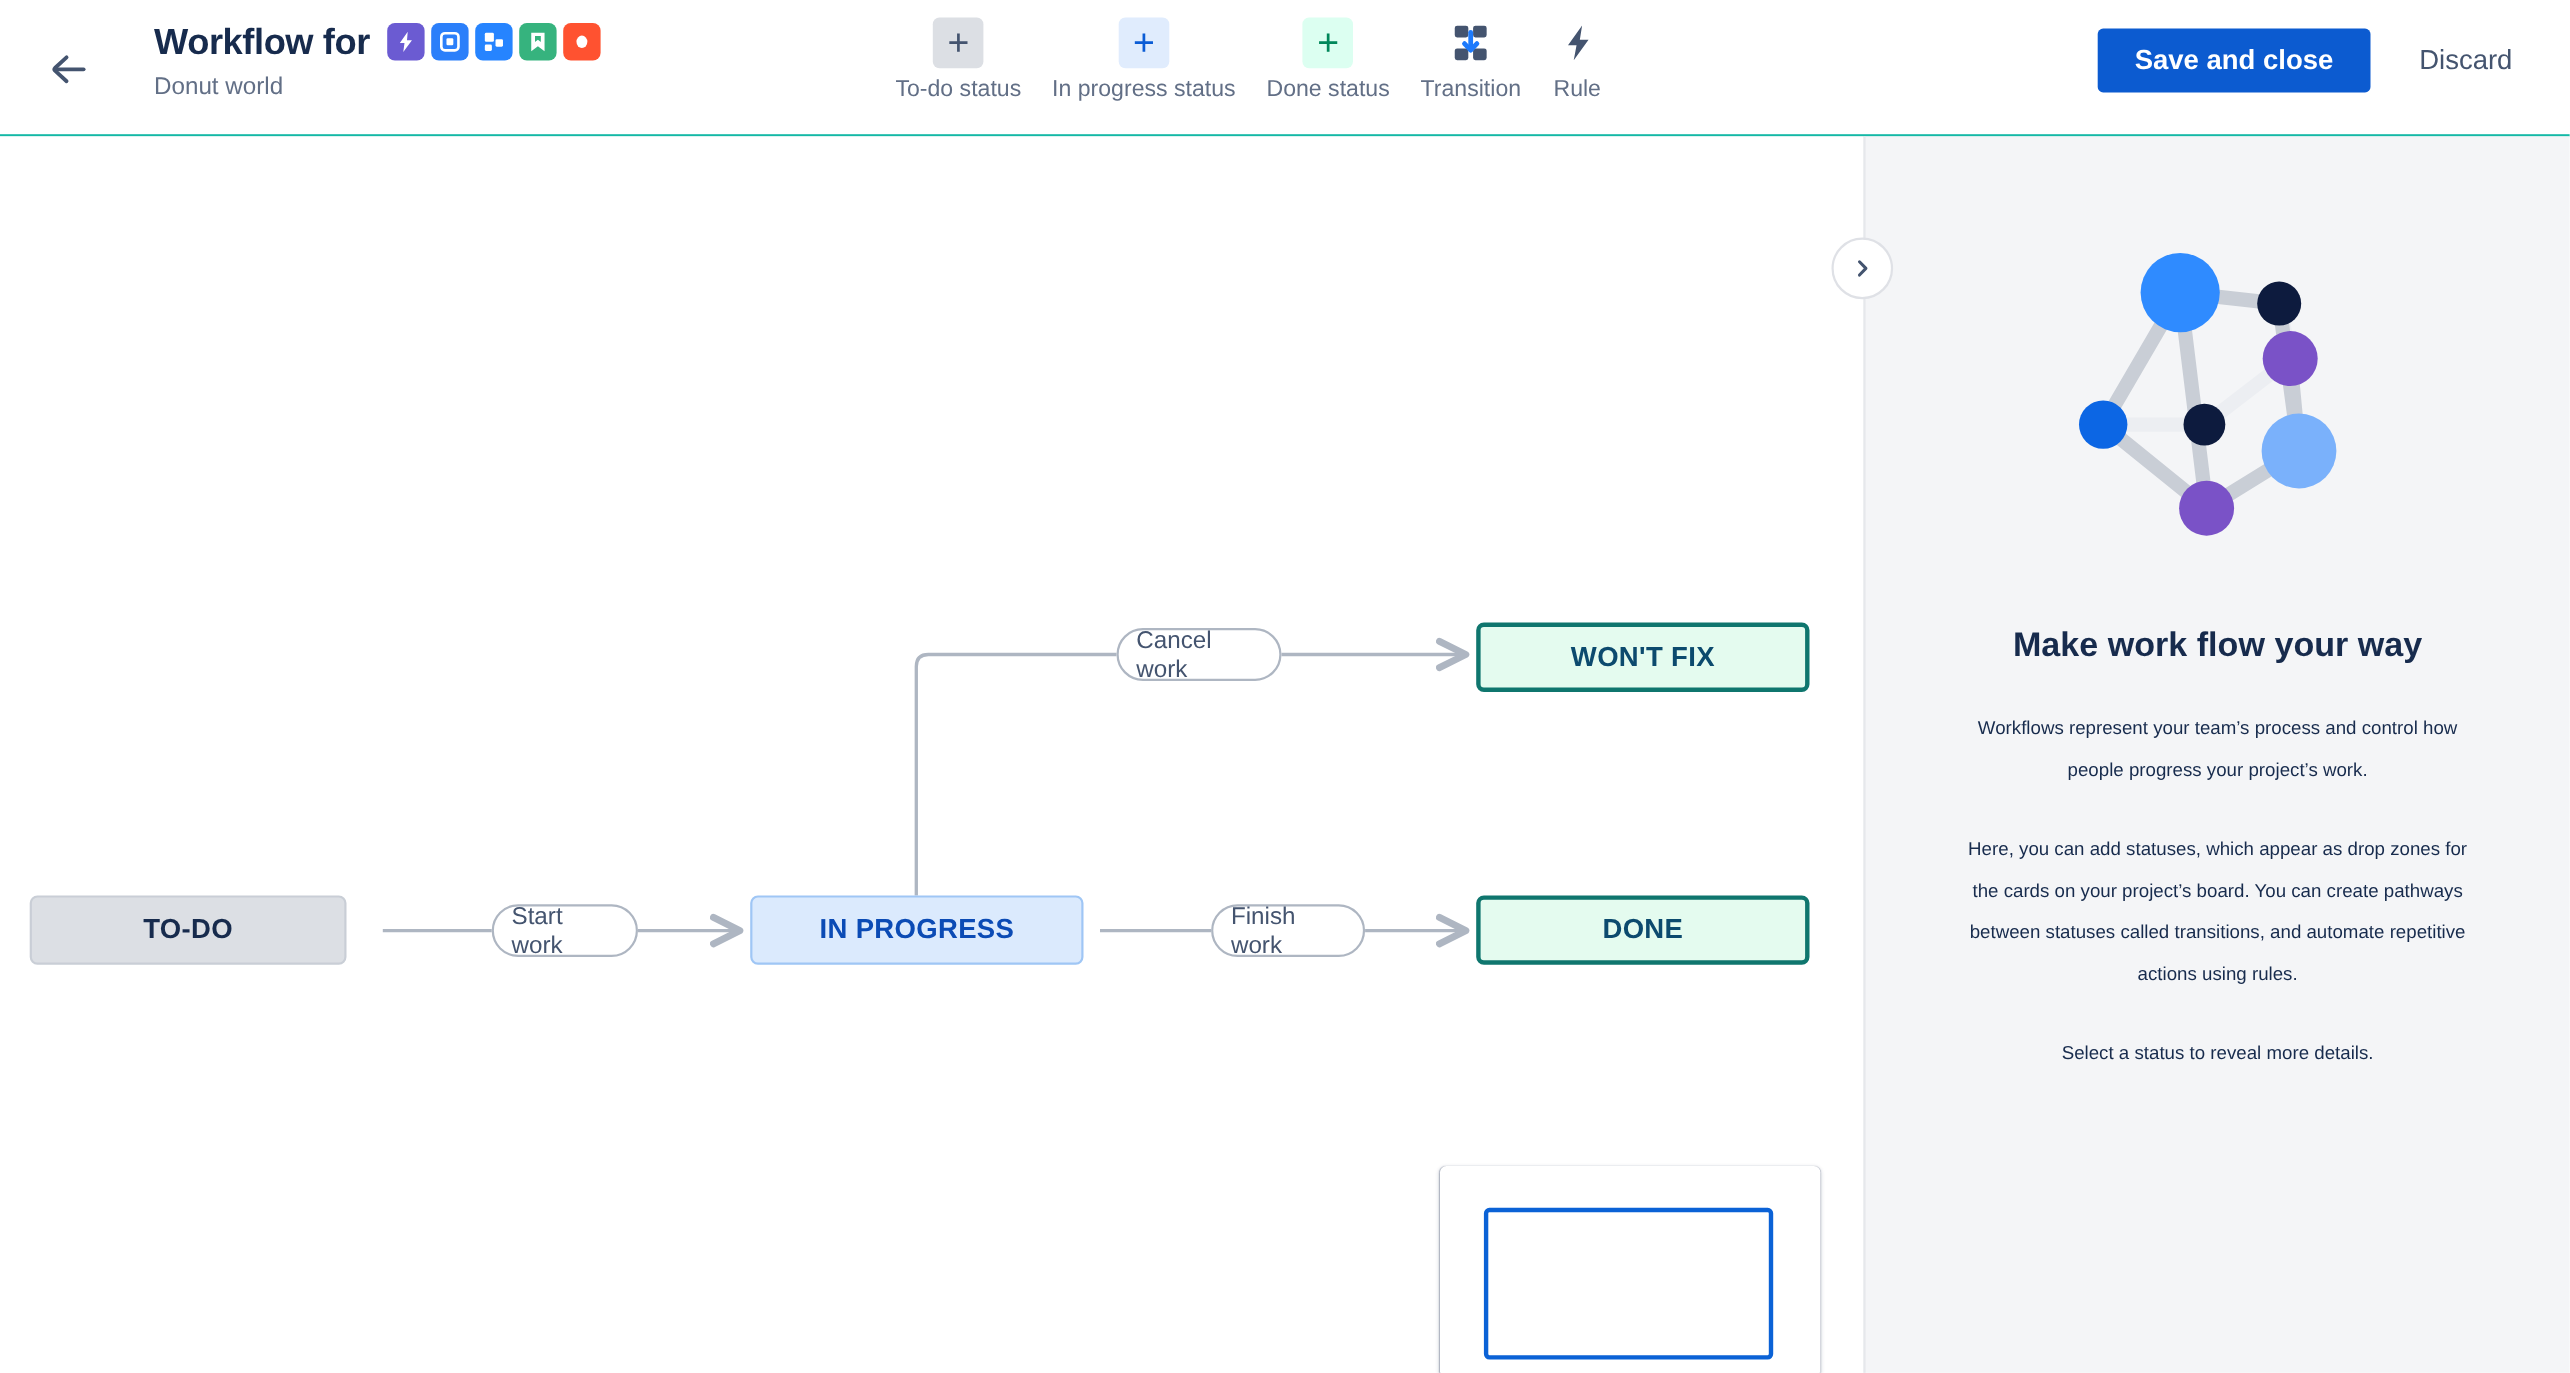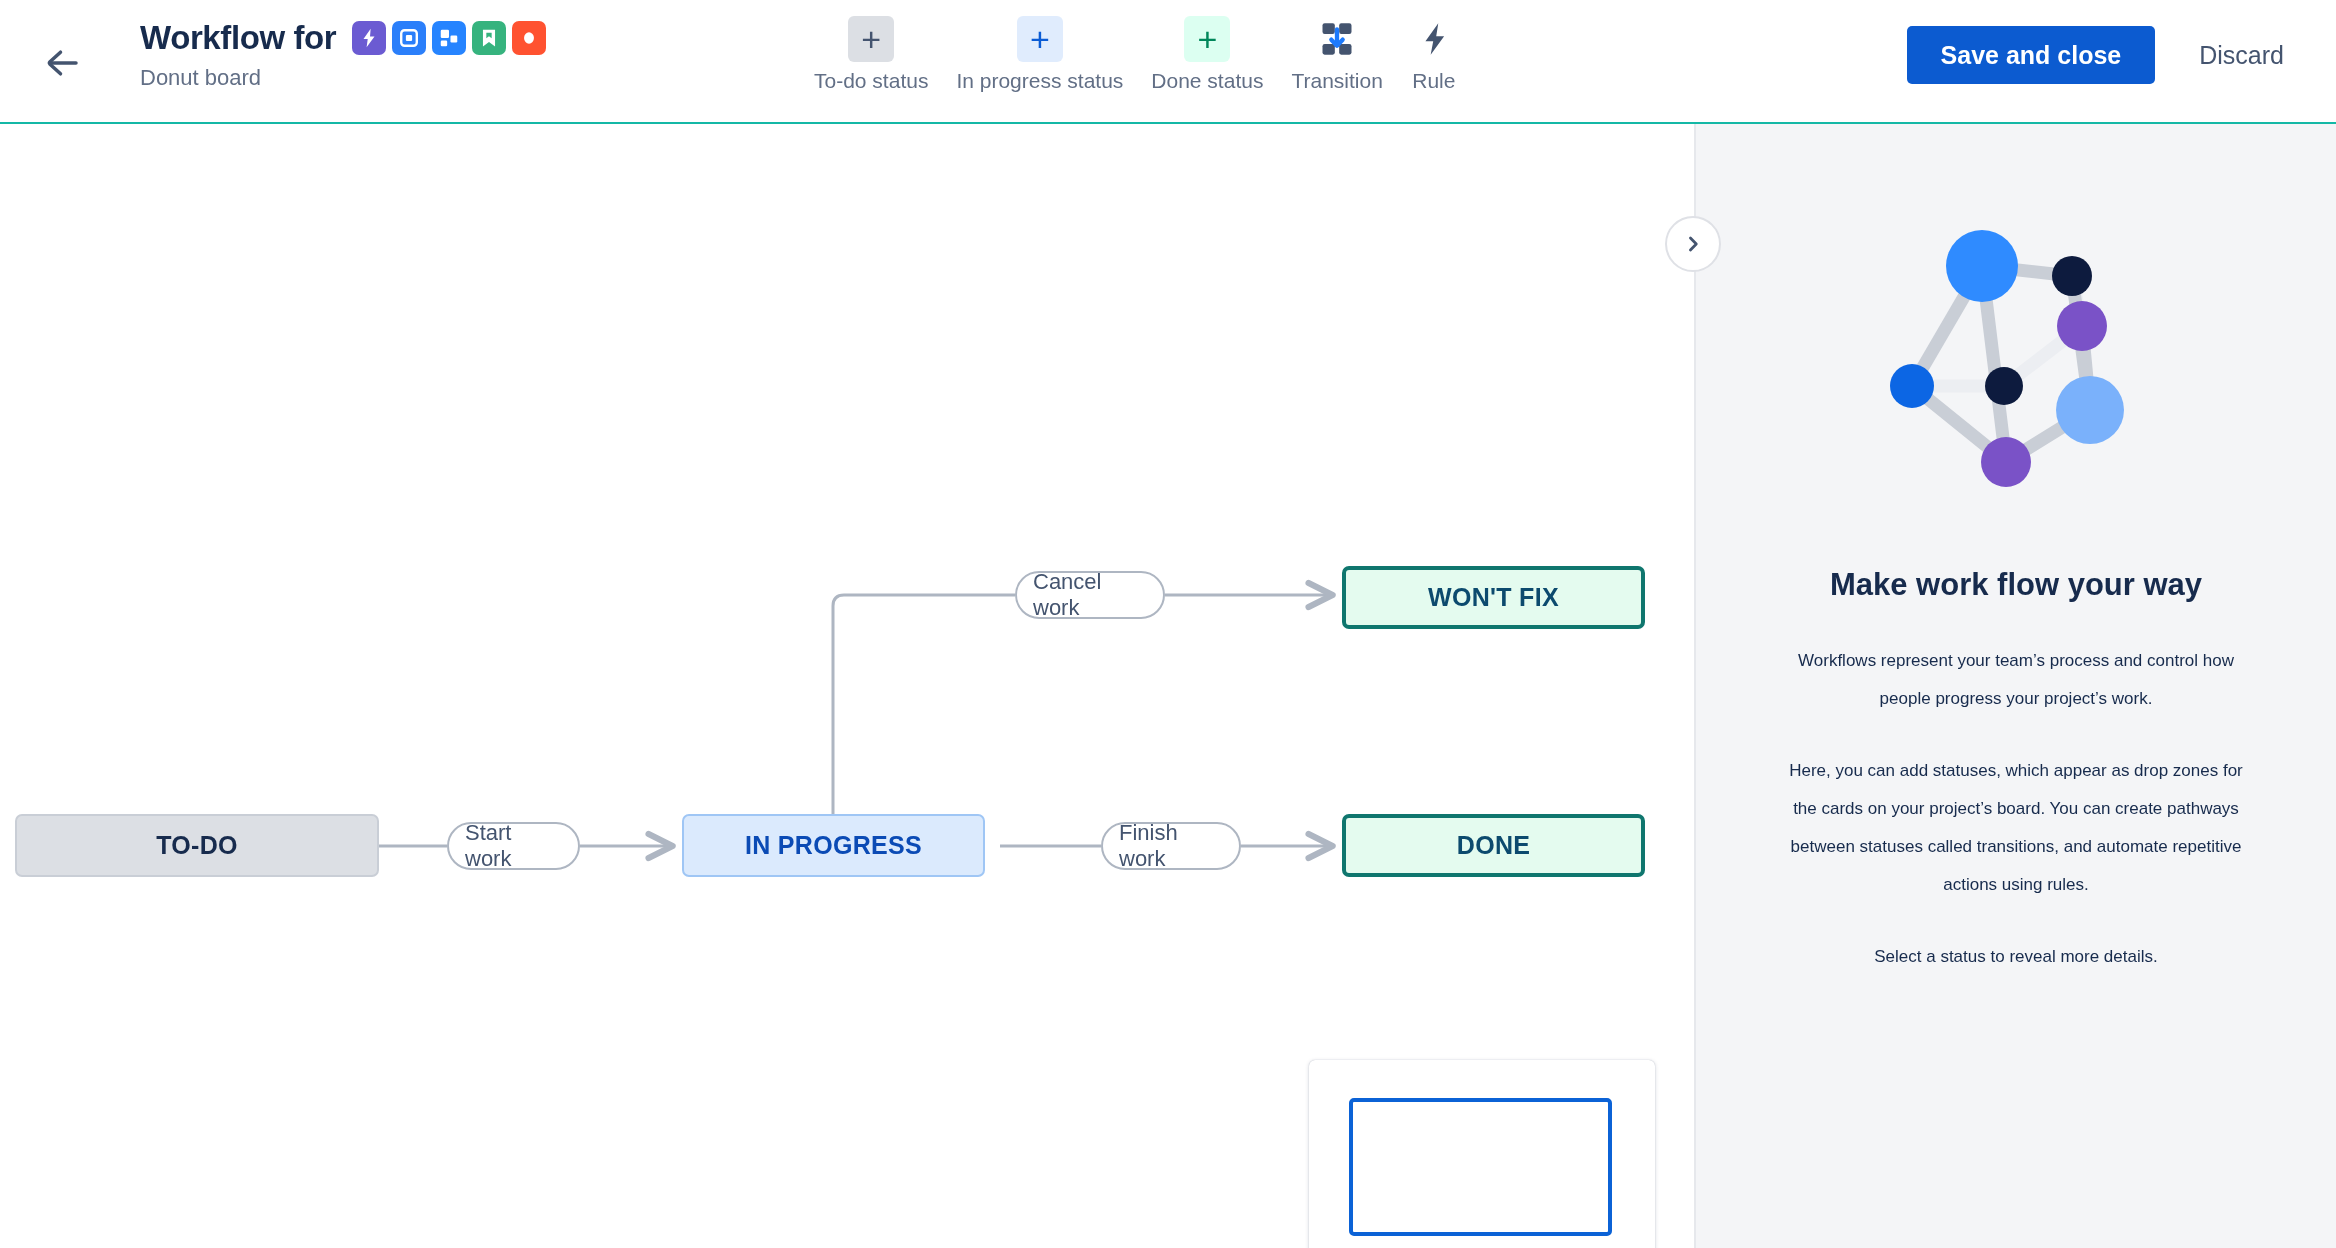--- a/index.html
+++ b/index.html
@@ -210,21 +210,21 @@
         </span>
 
         <span class="prod-ic pi-loom">
           <svg width="22" height="22" viewBox="0 0 24 24">
               <ellipse cx="12" cy="12" rx="5.4" ry="6.2" fill="#ffffff"></ellipse>
             </svg>
         </span>
 
       </span>
     </div>
-    <div class="subtitle">Donut board</div>
+    <div class="subtitle">Donut world</div>
   </div>
 
   <div class="toolbar">
 
     <div class="tb-item">
       <span class="tb-icon todo">
         <span class="tb-plus" style="color:#44546f;">+</span>
       </span>
       <span class="tb-label">To-do status</span>
     </div>
@@ -289,21 +289,21 @@
 
     <path d="M833 690 V482 Q833 471 844 471 H1015" stroke="#aeb6c2" stroke-width="3" fill="none"></path>
 
     <path d="M1165 471 H1332" stroke="#aeb6c2" stroke-width="3" fill="none" marker-end="url(#arw)"></path>
 
     <path d="M1000 722 H1101" stroke="#aeb6c2" stroke-width="3" fill="none"></path>
 
     <path d="M1241 722 H1332" stroke="#aeb6c2" stroke-width="3" fill="none" marker-end="url(#arw)"></path>
   </svg>
 
-  <div class="node node-todo" style="left:15px; top:690px; width:364px; height:63px;">
+  <div class="node node-todo" style="left:27px; top:690px; width:288px; height:63px;">
     <span>TO-DO</span>
   </div>
 
   <div class="node node-progress" style="left:682px; top:690px; width:303px; height:63px;">
     <span>IN PROGRESS</span>
   </div>
 
   <div class="node node-wontfix" style="left:1342px; top:442px; width:303px; height:63px;">
     <span>WON'T FIX</span>
   </div>

